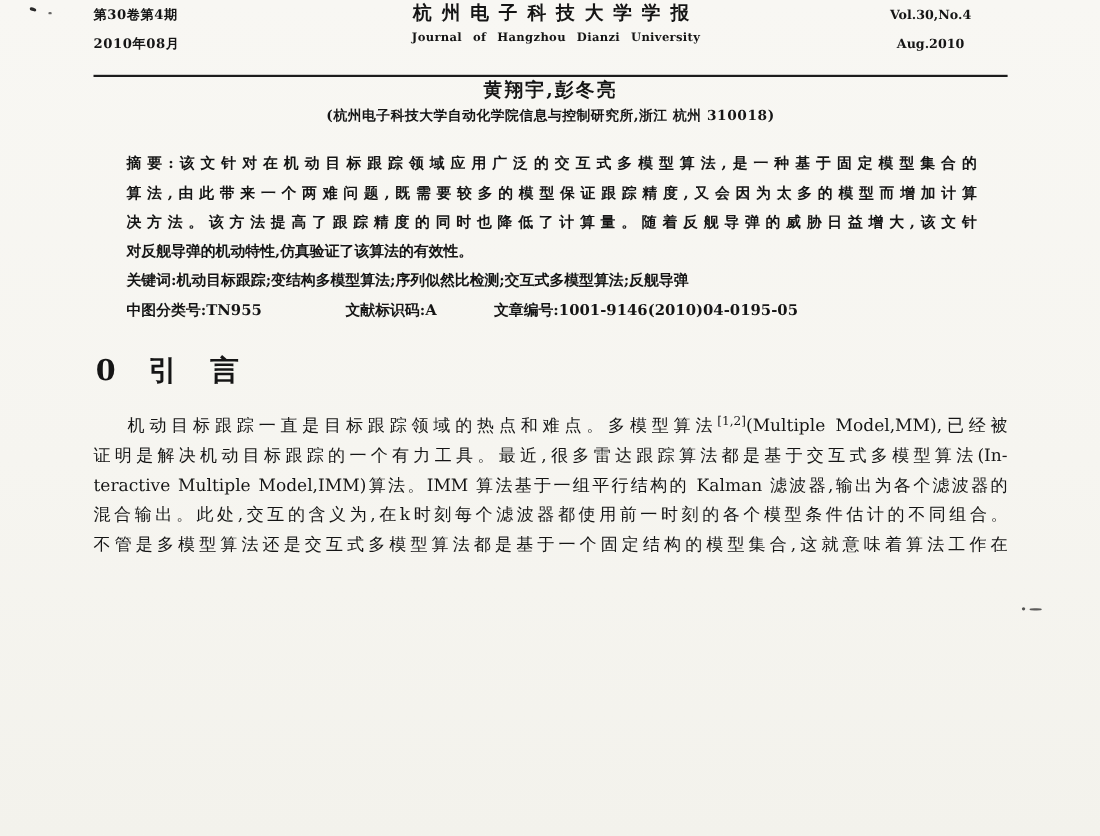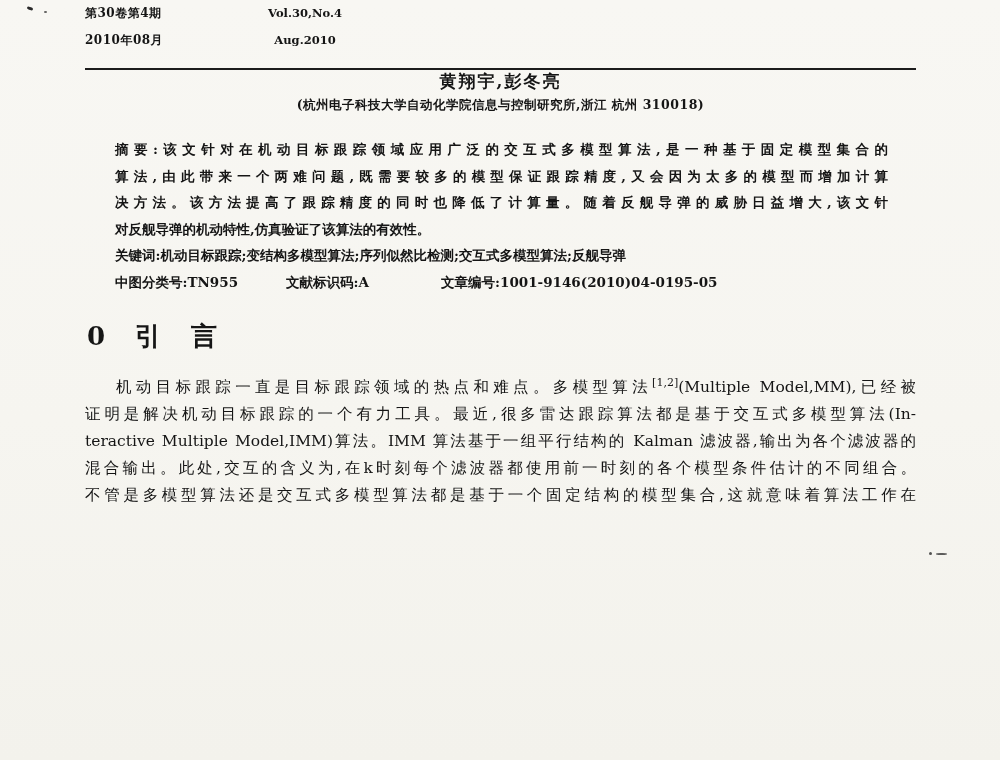--- a/index.html
+++ b/index.html
@@ -30,22 +30,22 @@
     font-size:23px;font-weight:700;letter-spacing:1.5px;line-height:30px;
   }
   .authors{margin-top:0;text-align:center;font-size:17px;font-weight:600;letter-spacing:2px}
   .affiliation{margin-top:4px;text-align:center;font-size:12.5px;font-weight:700;letter-spacing:.5px}
 
   
   .abstract{margin:22px 28px 0 30px;font-size:13.5px;font-weight:600;line-height:26.5px}
   .abs-line{text-align:justify;text-align-last:justify}
   .abs-line.no-just{text-align:left;text-align-last:left}
   .meta-line{display:flex;text-align:left}
-  .meta-line .m2{margin-left:48px}
-  .meta-line .m3{margin-left:72px}
+  .meta-line .m2{margin-left:76px}
+  .meta-line .m3{margin-left:52px}
 
   
   .section-heading{margin:24px 0 0 2px;font-size:26px;font-weight:700;letter-spacing:2px}
   .body-text{margin-top:20px;font-size:15.5px;line-height:27px}
   .body-line{text-align:justify;text-align-last:justify;white-space:nowrap}
   .body-line.first{ text-indent:31px }
   .body-line sup{font-size:11px;line-height:0;vertical-align:6px}
 
   
   .artifact{position:absolute;background:#2a2a2a;border-radius:40%}
@@ -63,20 +63,24 @@
   <span class="artifact a2"></span>
   <span class="artifact a3"></span>
   <span class="artifact a4"></span>
 
   <div class="content">
 
     <header class="journal-header">
       <div class="hdr-left">
         <div>第30卷第4期</div>
         <div>2010年08月</div>
+      </div>
+      <div class="hdr-center">
+        <div class="journal-title">杭州电子科技大学学报</div>
+        <div class="journal-subtitle">Journal of Hangzhou Dianzi University</div>
       </div>
       <div class="hdr-right">
         <div>Vol.30,No.4</div>
         <div>Aug.2010</div>
       </div>
     </header>
 
     <div class="header-rule"></div>
 
     <div class="authors">黄翔宇,彭冬亮</div>

